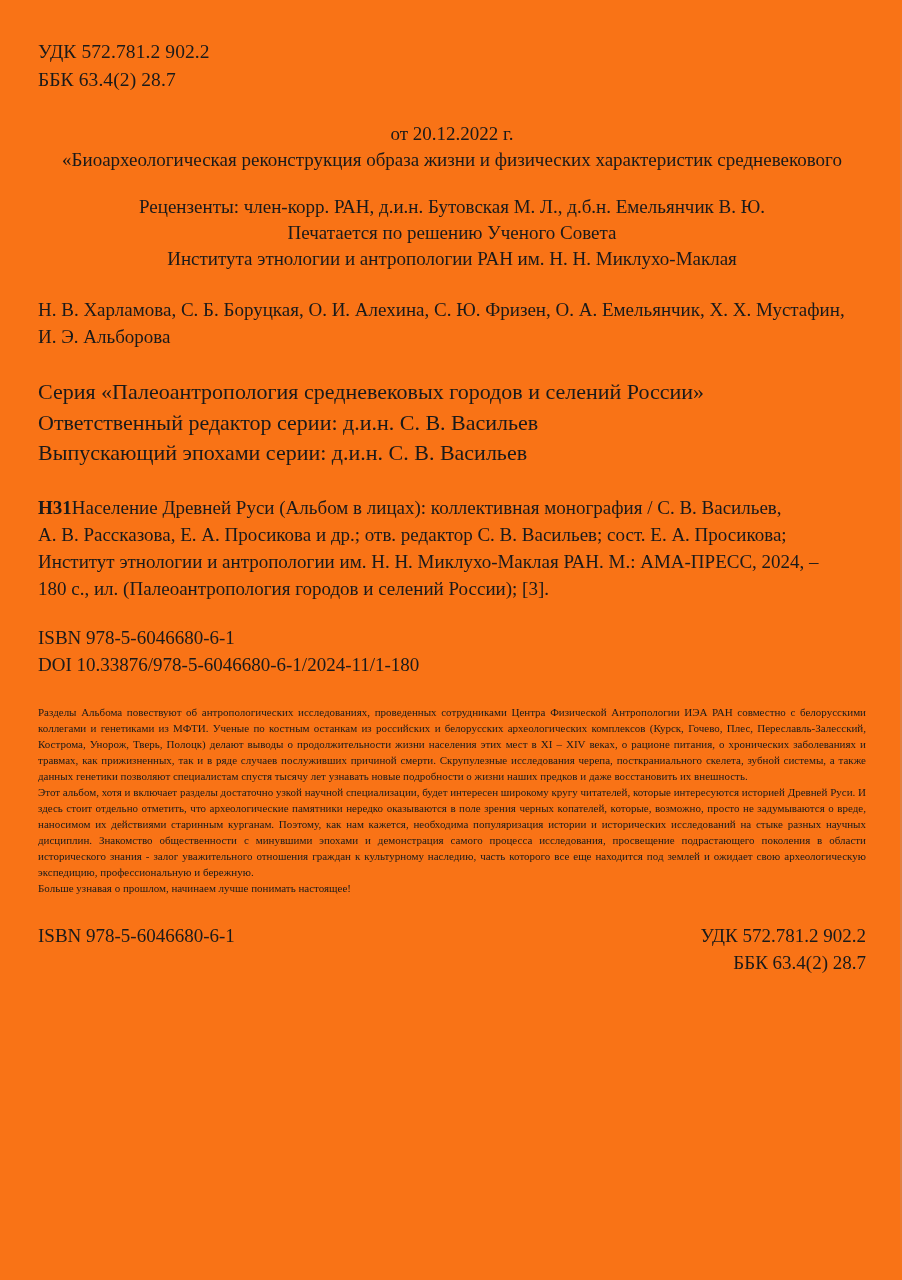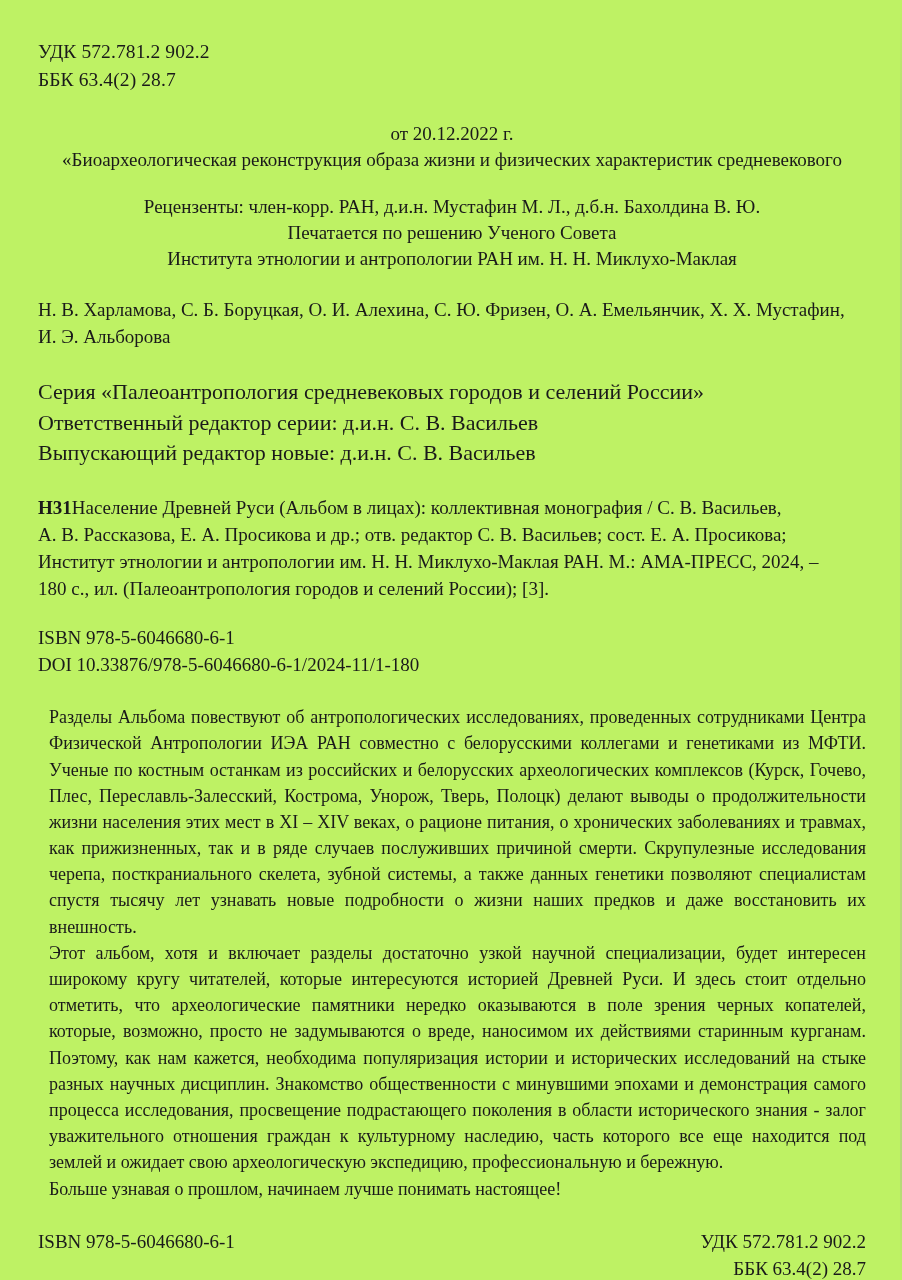--- a/index.html
+++ b/index.html
@@ -4,21 +4,21 @@
 <style>
   html, body {
     margin: 0;
     padding: 0;
     background: #ffffff;
   }
   .page {
     position: relative;
     width: 902px;
     height: 1280px;
-    background: #bef264;
+    background: #f97316;
     box-sizing: border-box;
     padding: 0;
     overflow: hidden;
     font-family: "Liberation Serif", "DejaVu Serif", serif;
     color: #1a1a1a;
     -webkit-font-smoothing: antialiased;
   }
   .page::after {
     content: "";
     position: absolute;
@@ -94,24 +94,23 @@
   .idblock {
     margin-top: 22px;
     font-size: 19px;
     line-height: 1.40;
   }
   .idblock .ln { display: block; }
 
   
   .annotation {
     margin-top: 26px;
-    font-size: 18px;
+    font-size: 11px;
     line-height: 1.455;
     text-align: justify;
-    margin-left: 11px;
   }
   .annotation p {
     margin: 0;
     text-align: justify;
     text-justify: inter-word;
   }
   .annotation p.last {
     text-align: left;
     font-family: Liberation Serif, serif;
   }
@@ -140,34 +139,34 @@
       <div>УДК 572.781.2 902.2</div>
       <div>ББК 63.4(2) 28.7</div>
     </div>
 
     <div class="grant">
       <span class="ln">от 20.12.2022 г.</span>
       <span class="ln">«Биоархеологическая реконструкция образа жизни и физических характеристик средневекового</span>
     </div>
 
     <div class="reviewers">
-      <span class="ln">Рецензенты: член-корр. РАН, д.и.н. Мустафин М. Л., д.б.н. Бахолдина В. Ю.</span>
+      <span class="ln">Рецензенты: член-корр. РАН, д.и.н. Бутовская М. Л., д.б.н. Емельянчик В. Ю.</span>
       <span class="ln">Печатается по решению Ученого Совета</span>
       <span class="ln">Института этнологии и антропологии РАН им. Н. Н. Миклухо-Маклая</span>
     </div>
 
     <div class="authors">
       <span class="ln">Н. В. Харламова, С. Б. Боруцкая, О. И. Алехина, С. Ю. Фризен, О. А. Емельянчик, Х. Х. Мустафин,</span>
       <span class="ln">И. Э. Альборова</span>
     </div>
 
     <div class="series">
       <span class="ln">Серия «Палеоантропология средневековых городов и селений России»</span>
       <span class="ln">Ответственный редактор серии: д.и.н. С. В. Васильев</span>
-      <span class="ln">Выпускающий редактор новые: д.и.н. С. В. Васильев</span>
+      <span class="ln">Выпускающий эпохами серии: д.и.н. С. В. Васильев</span>
     </div>
 
     <div class="catalogue">
       <span class="sig">Н31</span><span>Население Древней Руси (Альбом в лицах): коллективная монография / С. В. Васильев,</span>
       <span class="ln">А. В. Рассказова, Е. А. Просикова и др.; отв. редактор С. В. Васильев; сост. Е. А. Просикова;</span>
       <span class="ln">Институт этнологии и антропологии им. Н. Н. Миклухо-Маклая РАН. М.: АМА-ПРЕСС, 2024, –</span>
       <span class="ln">180 с., ил. (Палеоантропология городов и селений России); [3].</span>
     </div>
 
     <div class="idblock">

